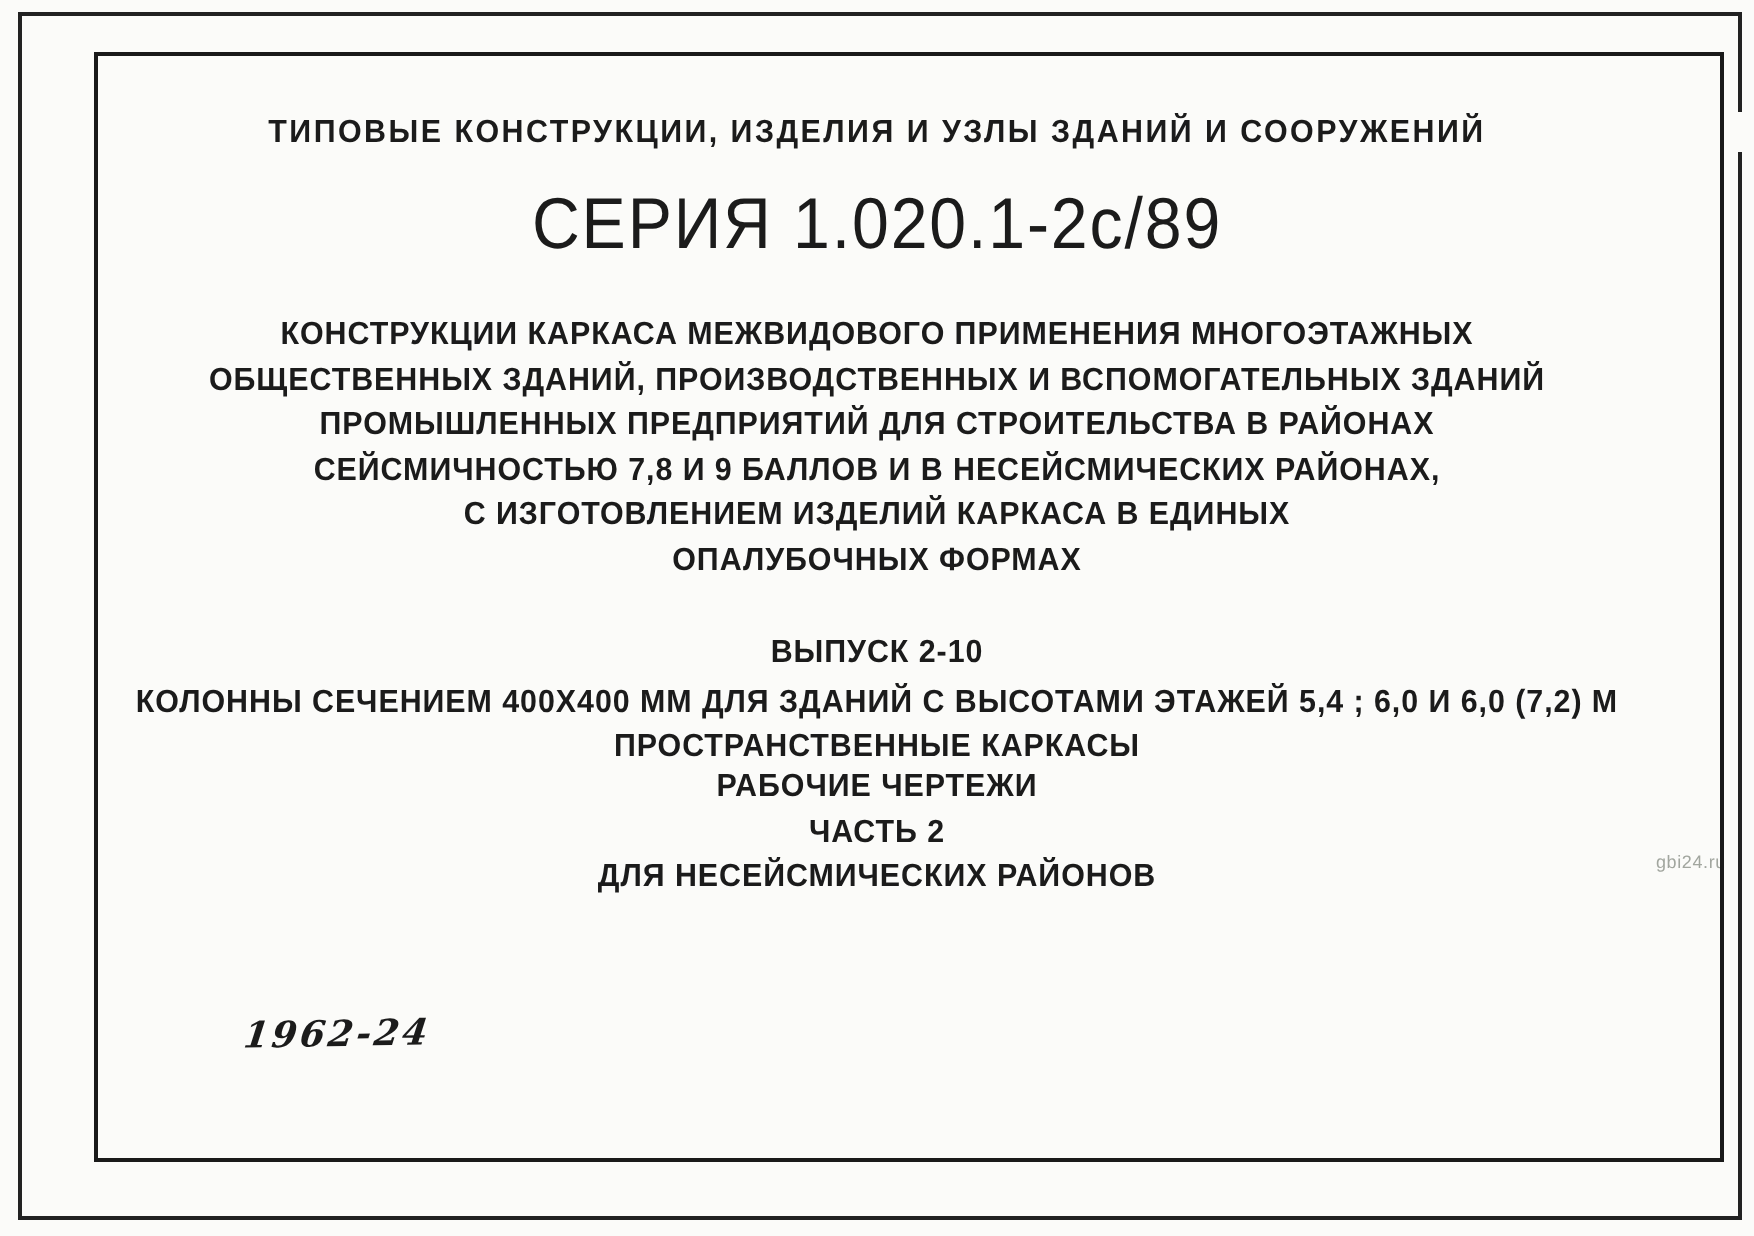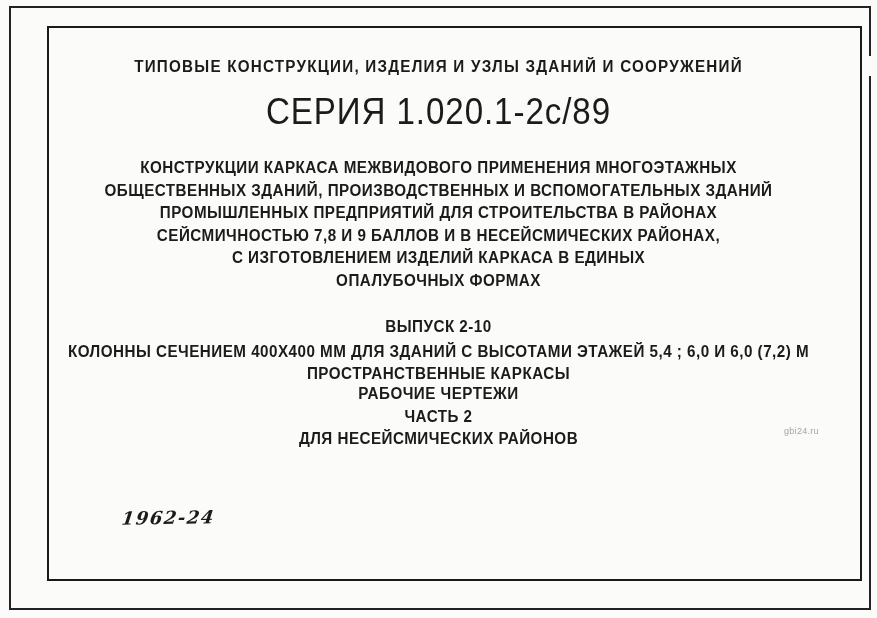--- a/index.html
+++ b/index.html
@@ -86,21 +86,21 @@
     font-family: "DejaVu Serif", serif;
     font-style: italic;
     font-weight: 700;
     font-size: 18px;
     letter-spacing: 1.5px;
     transform: skewX(-8deg) rotate(-1deg);
     white-space: nowrap;
   }
   .watermark {
     position: absolute;
-    left: 784px; top: 426px;
+    left: 828px; top: 426px;
     font-size: 9px;
     color: #a2a69f;
     letter-spacing: 0.3px;
     white-space: nowrap;
   }
 </style>
 </head>
 <body>
 
 <div class="page">

